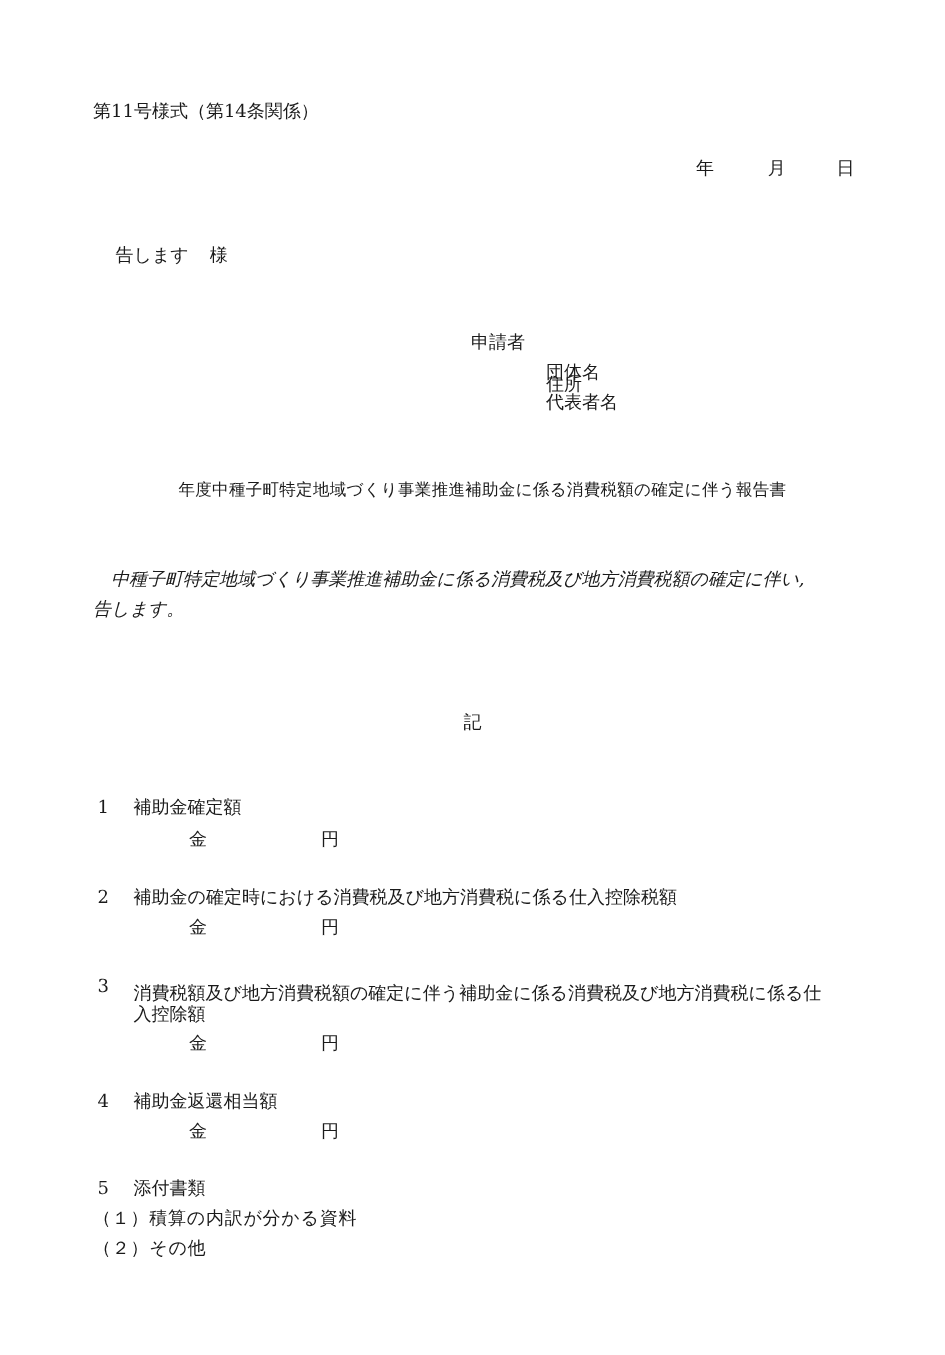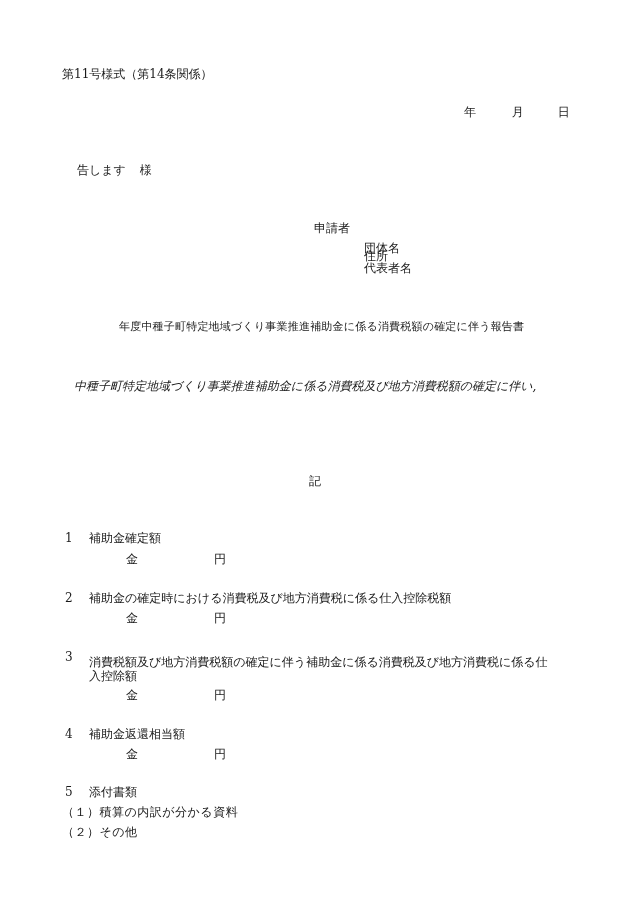--- a/index.html
+++ b/index.html
@@ -68,20 +68,21 @@
 
   <div class="abs applicant-label">申請者</div>
   <div class="abs applicant-field f-address">住所</div>
   <div class="abs applicant-field f-group">団体名</div>
   <div class="abs applicant-field f-rep">代表者名</div>
 
   <div class="abs doc-title">年度中種子町特定地域づくり事業推進補助金に係る消費税額の確定に伴う報告書</div>
 
   <div class="body-para">
     <div>　中種子町特定地域づくり事業推進補助金に係る消費税及び地方消費税額の確定に伴い,</div>
+    <div>告します。</div>
   </div>
 
   <div class="abs ki">記</div>
 
   <div class="abs item-num" style="top:532px">1</div>
   <div class="abs item-label" style="top:532px">補助金確定額</div>
   <div class="abs kin" style="top:553px">金</div>
   <div class="abs yen" style="top:553px">円</div>
 
   <div class="abs item-num" style="top:592px">2</div>

